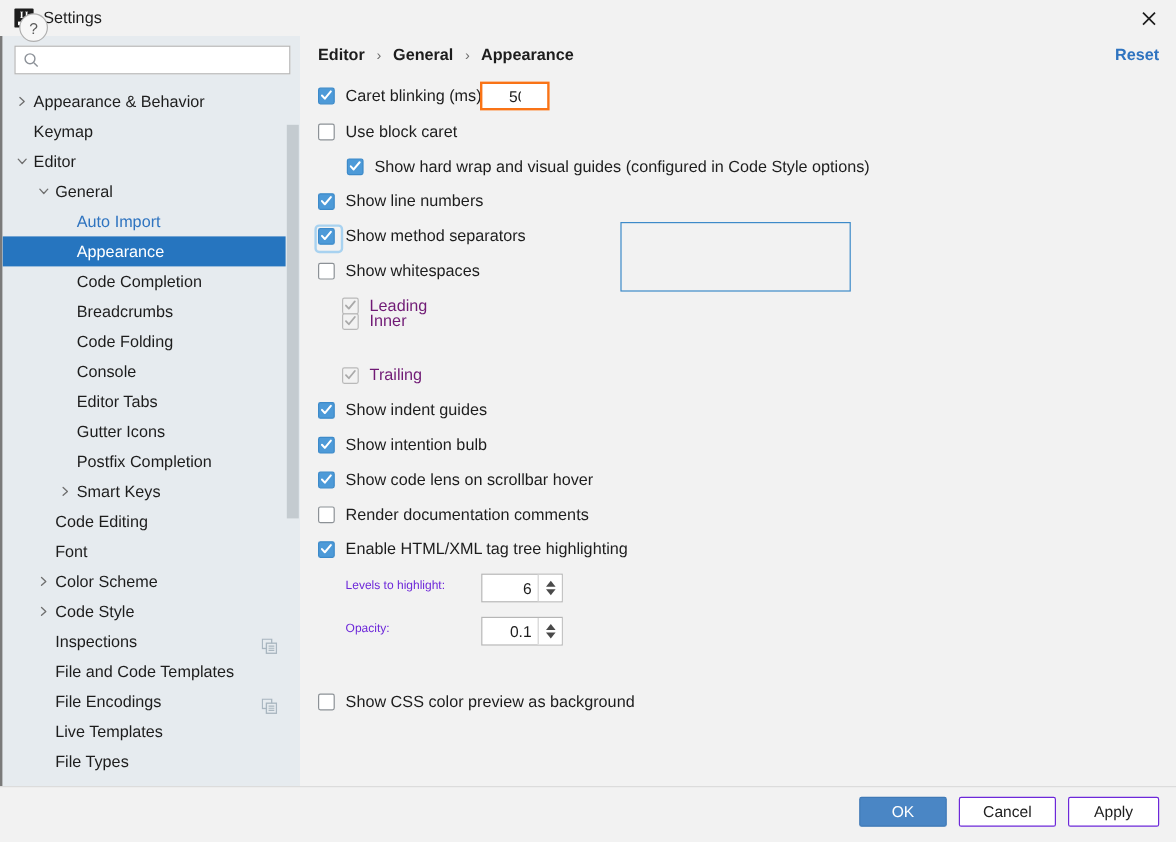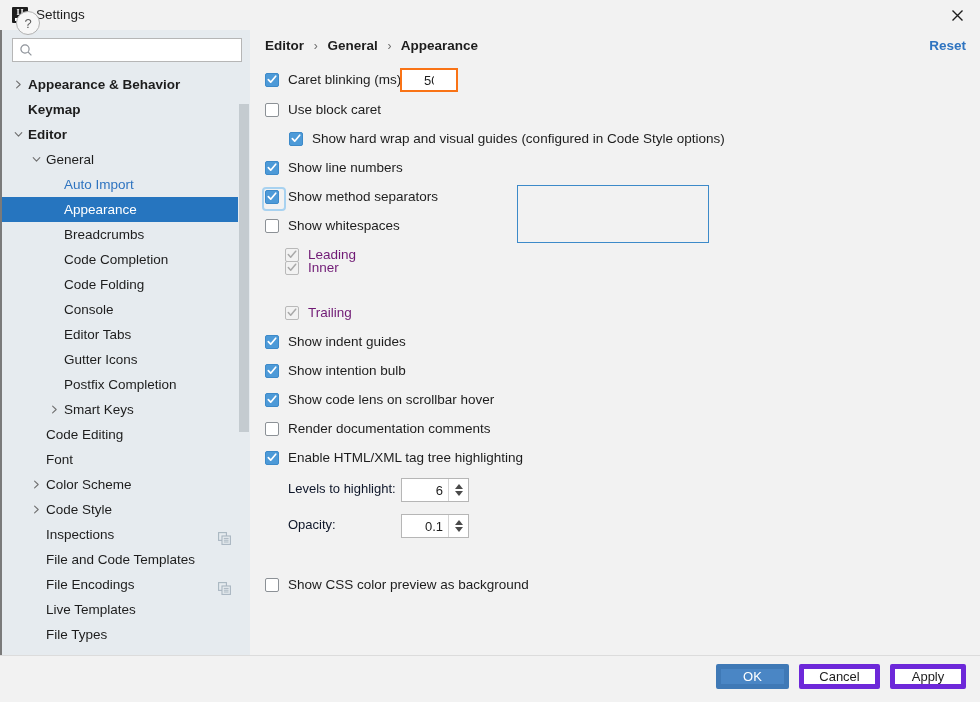--- a/index.html
+++ b/index.html
@@ -90,21 +90,21 @@
     position: absolute; top: 0; width: 16px; height: 25px;
     display: flex; align-items: center; justify-content: center;
   }
   .tree-row .label { display: inline-block; }
   .tree-row.depth0 .arrow { left: 8px; }
   .tree-row.depth0 .label { margin-left: 26px; }
   .tree-row.depth1 .arrow { left: 26px; }
   .tree-row.depth1 .label { margin-left: 44px; }
   .tree-row.depth2 .arrow { left: 44px; }
   .tree-row.depth2 .label { margin-left: 62px; }
-  .tree-row.bold .label { font-weight: bold; }
+  .tree-row.bold .label { font-weight: normal; }
   .tree-row.modified .label { color: #2f74c0; }
   .tree-row.selected { background: #2675bf; }
   .tree-row.selected .label { color: #ffffff; }
   .tree-row .copy-icon {
     position: absolute; right: 21px; top: 6px; width: 13px; height: 13px;
   }
 
   #sidebar-scrollbar-track {
     position: absolute; right: 0; top: 42px; width: 12px; height: 583px;
     background: #e6ebef;
@@ -214,21 +214,21 @@
   .spinner .arrows .dn {
     width: 0; height: 0;
     border-left: 4.5px solid transparent;
     border-right: 4.5px solid transparent;
   }
   .spinner .arrows .up { border-bottom: 5px solid #4a4a4a; margin-bottom: 2px; }
   .spinner .arrows .dn { border-top: 5px solid #4a4a4a; }
 
   .field-label {
     position: absolute;
-    font-size: 13px; color: #0f172a; line-height: 22px;
+    font-size: 10px; color: #6d28d9; line-height: 22px;
     white-space: nowrap;
   }
 
   
   #footer {
     position: absolute; left: 0; top: 655px; width: 980px; height: 47px;
     background: #f2f2f2;
     border-top: 1px solid #dcdcdc;
   }
   #help-button {
@@ -237,21 +237,21 @@
     border: 1px solid #b0b0b0; border-radius: 50%;
     background: #f7f7f7;
     color: #5c5c5c;
     font-size: 13px;
     display: flex; align-items: center; justify-content: center;
     cursor: pointer;
   }
   .btn {
     position: absolute; top: 664px;
     height: 25px;
-    border: 5px solid #6d28d9;
+    border: 1px solid #6d28d9;
     background: #ffffff;
     font-family: "Liberation Sans", sans-serif;
     font-size: 13px;
     color: #1d1d1d;
     border-radius: 2px;
     cursor: pointer;
     display: flex; align-items: center; justify-content: center;
   }
   #ok-button {
     left: 716px; width: 73px;
@@ -302,22 +302,22 @@
               <path d="M1.2 2.6 L4.5 6.2 L7.8 2.6" stroke="#707070" stroke-width="1.1" fill="none" stroke-linecap="round" stroke-linejoin="round"></path>
             </svg>
           </span><span class="label">Editor</span></div>
         <div class="tree-row depth1"><span class="arrow">
             <svg width="9" height="9" viewBox="0 0 9 9" aria-hidden="true">
               <path d="M1.2 2.6 L4.5 6.2 L7.8 2.6" stroke="#707070" stroke-width="1.1" fill="none" stroke-linecap="round" stroke-linejoin="round"></path>
             </svg>
           </span><span class="label">General</span></div>
         <div class="tree-row depth2 modified"><span class="label">Auto Import</span></div>
         <div class="tree-row depth2 selected"><span class="label">Appearance</span></div>
+        <div class="tree-row depth2"><span class="label">Code Completion</span></div>
         <div class="tree-row depth2"><span class="label">Breadcrumbs</span></div>
-        <div class="tree-row depth2"><span class="label">Code Completion</span></div>
         <div class="tree-row depth2"><span class="label">Code Folding</span></div>
         <div class="tree-row depth2"><span class="label">Console</span></div>
         <div class="tree-row depth2"><span class="label">Editor Tabs</span></div>
         <div class="tree-row depth2"><span class="label">Gutter Icons</span></div>
         <div class="tree-row depth2"><span class="label">Postfix Completion</span></div>
         <div class="tree-row depth2"><span class="arrow">
             <svg width="9" height="9" viewBox="0 0 9 9" aria-hidden="true">
               <path d="M2.6 1.2 L6.2 4.5 L2.6 7.8" stroke="#707070" stroke-width="1.1" fill="none" stroke-linecap="round" stroke-linejoin="round"></path>
             </svg>
           </span><span class="label">Smart Keys</span></div>

